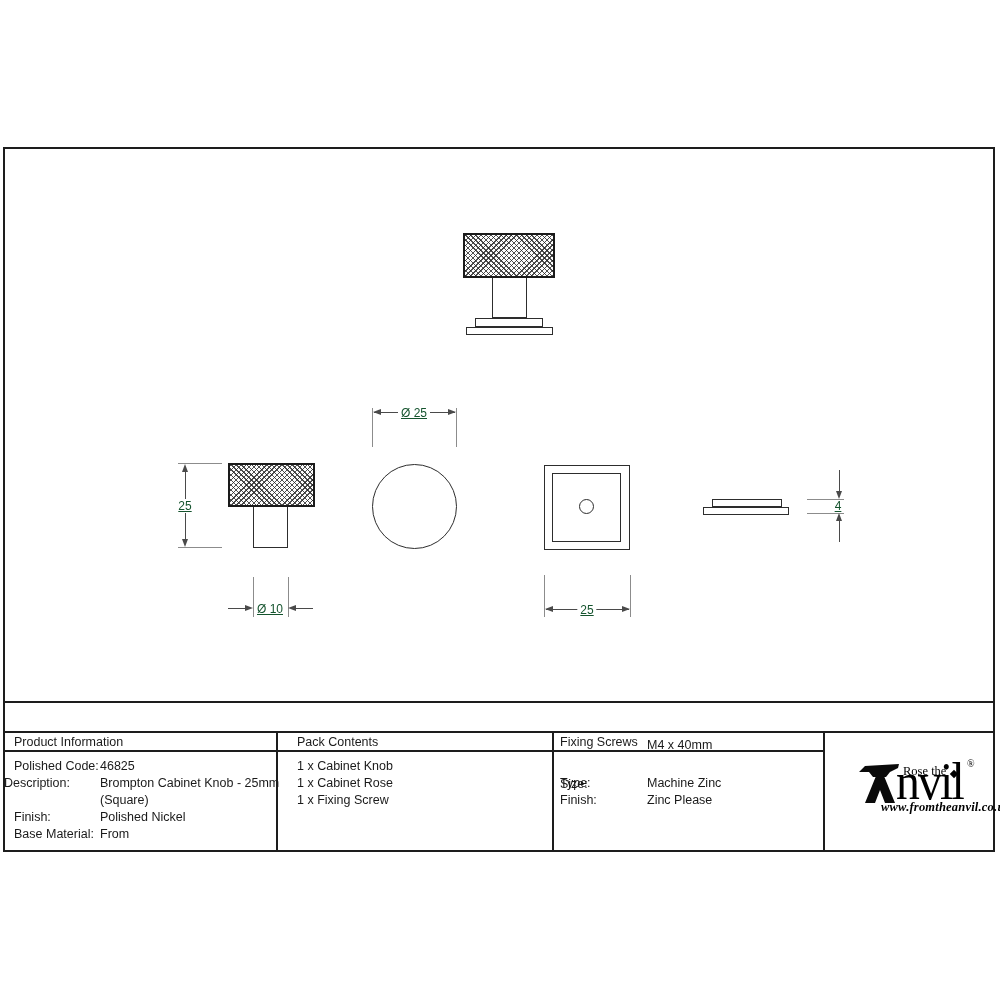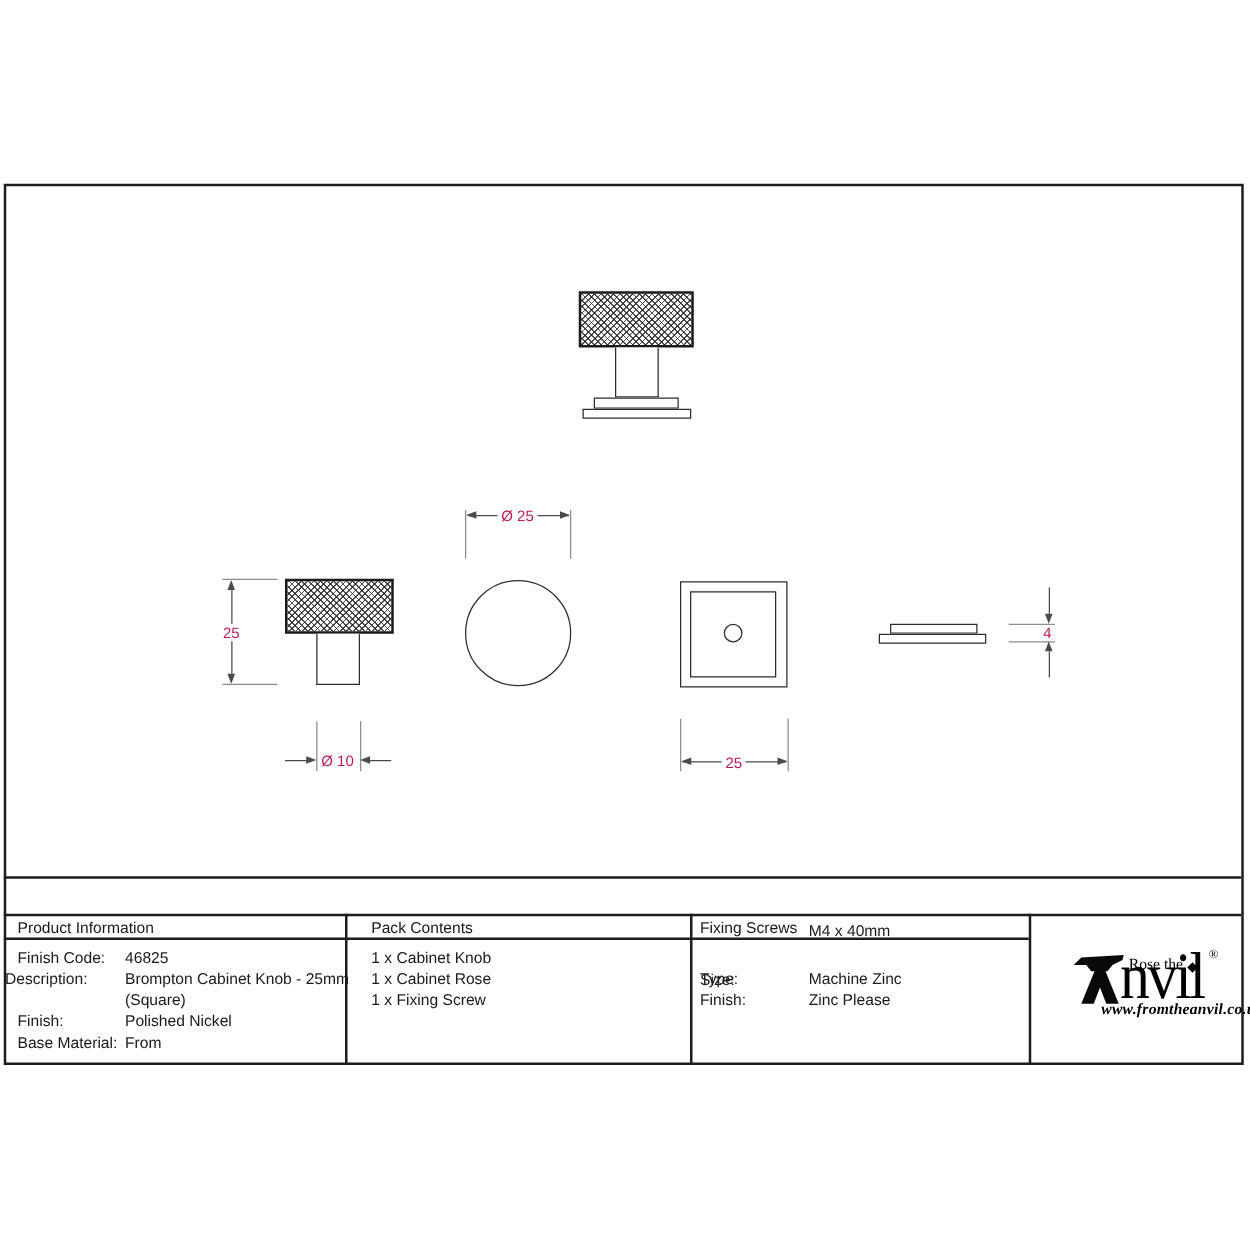--- a/index.html
+++ b/index.html
@@ -22,22 +22,22 @@
              repeating-linear-gradient(135deg, rgba(35,35,35,.8) 0 1px, rgba(0,0,0,0) 1px 3.6px); }
 
   
   .ext { position:absolute; background:#8c8c8c; }
   .dim { position:absolute; background:#4a4a4a; }
   .arr { position:absolute; width:0; height:0; }
   .arr.up    { border-left:3.5px solid transparent; border-right:3.5px solid transparent; border-bottom:8px solid #4a4a4a; }
   .arr.down  { border-left:3.5px solid transparent; border-right:3.5px solid transparent; border-top:8px solid #4a4a4a; }
   .arr.left  { border-top:3.5px solid transparent; border-bottom:3.5px solid transparent; border-right:8px solid #4a4a4a; }
   .arr.right { border-top:3.5px solid transparent; border-bottom:3.5px solid transparent; border-left:8px solid #4a4a4a; }
-  .dimtxt { position:absolute; font:12px "Liberation Sans", sans-serif; color:#be185d;
-            background:#fff; padding:0 3px; transform:translate(-50%,-50%); white-space:nowrap; }
+  .dimtxt { position:absolute; font:12px "Liberation Sans", sans-serif; color:#14532d;
+            background:#fff; padding:0 3px; transform:translate(-50%,-50%); white-space:nowrap;text-decoration:underline; }
   .dimtxt.nobg { background:transparent; padding:0; }
 
   
   .t { position:absolute; font:12.5px "Liberation Sans", sans-serif; color:#1a1a1a; white-space:nowrap; }
 
   
   .logo-from  { position:absolute; left:903px; top:764px; font:12.5px "Liberation Serif", serif; color:#000; }
   .logo-nvil  { position:absolute; left:896px; top:755px; font:53px/1 "Liberation Serif", serif;
                 letter-spacing:-2px; color:#000; transform:scaleX(.9); transform-origin:0 0; }
   .logo-reg   { position:absolute; left:967px; top:758px; font:10px "Liberation Serif", serif; color:#000; }
@@ -106,21 +106,21 @@
 
   <div class="ln" style="left:3px;top:701px;width:990px;height:2px"></div>
 
   <div class="ln" style="left:3px;top:731px;width:990px;height:2px"></div>
   <div class="ln" style="left:3px;top:750px;width:820px;height:2px"></div>
   <div class="ln" style="left:276px;top:731px;width:2px;height:121px"></div>
   <div class="ln" style="left:552px;top:731px;width:2px;height:121px"></div>
   <div class="ln" style="left:823px;top:731px;width:2px;height:121px"></div>
 
   <span class="t" style="left:14px;top:735px">Product Information</span>
-  <span class="t" style="left:14px;top:759px">Finish Code:</span>
+  <span class="t" style="left:14px;top:759px">Polished Code:</span>
   <span class="t" style="left:100px;top:759px">46825</span>
   <span class="t" style="left:4px;top:776px">Description:</span>
   <span class="t" style="left:100px;top:776px">Brompton Cabinet Knob - 25mm</span>
   <span class="t" style="left:100px;top:793px">(Square)</span>
   <span class="t" style="left:14px;top:810px">Finish:</span>
   <span class="t" style="left:100px;top:810px">Polished Nickel</span>
   <span class="t" style="left:14px;top:827px">Base Material:</span>
   <span class="t" style="left:100px;top:827px">From</span>
 
   <span class="t" style="left:297px;top:735px">Pack Contents</span>

